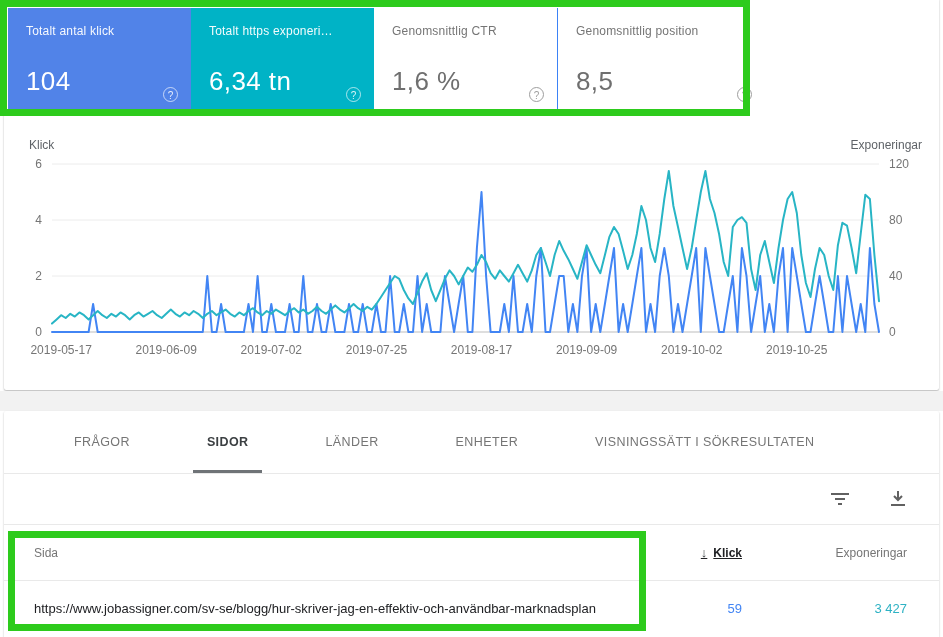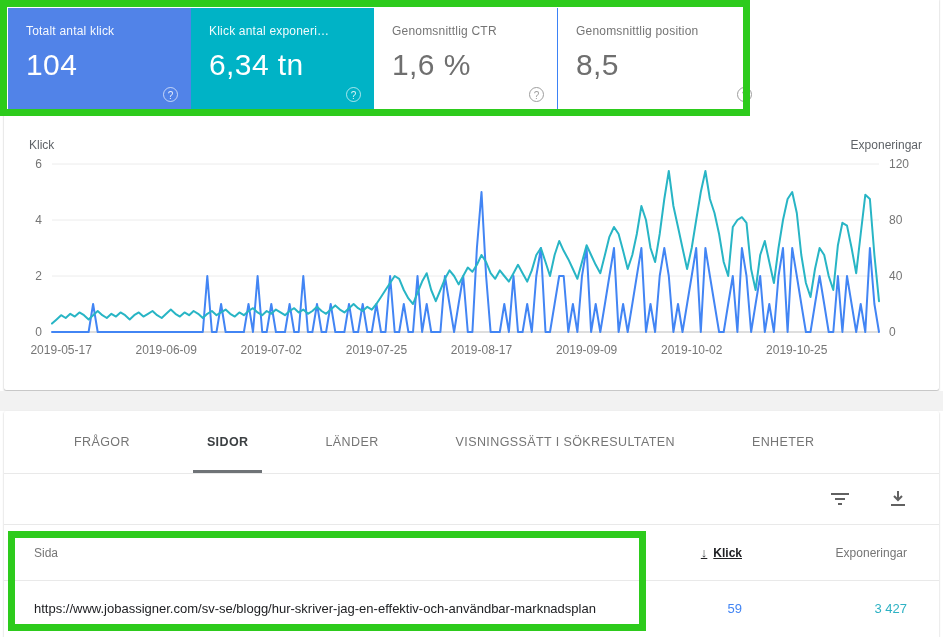--- a/index.html
+++ b/index.html
@@ -11,21 +11,21 @@
   }
   .panel{position:absolute;background:#fff;box-shadow:0 1px 2px rgba(0,0,0,.28),0 0 1px rgba(0,0,0,.12);border-radius:2px;}
   .panel-top{left:4px;top:-2px;width:935px;height:392px;}
   .panel-gap{position:absolute;left:0;top:391px;width:943px;height:20px;background:#f2f2f2;}
   .panel-bottom{left:4px;top:411px;width:935px;height:230px;box-shadow:0 1px 2px rgba(0,0,0,.28);}
 
   
   .cards{position:absolute;left:4px;top:10px;height:104px;display:flex;}
   .card{width:183px;height:104px;position:relative;box-sizing:border-box;padding:16px 0 0 18px;cursor:pointer;}
   .card .label{font-size:12px;letter-spacing:.2px;white-space:nowrap;overflow:hidden;max-width:150px;}
-  .card .value{font-size:30px;font-weight:400;margin-top:10px;letter-spacing:.4px;}
+  .card .value{font-size:26px;font-weight:400;margin-top:28px;letter-spacing:.4px;}
   .card.c1{background:var(--card-blue);}
   .card.c2{background:var(--card-cyan);}
   .card.c1 .label,.card.c2 .label{color:rgba(255,255,255,.95);}
   .card.c1 .value,.card.c2 .value{color:#ffffff;}
   .card.c3,.card.c4{background:#fff;}
   .card.c4{border-left:1px solid #3b82f6;width:208px;}
   .card.c3 .label,.card.c4 .label{color:#757575;}
   .card.c3 .value,.card.c4 .value{color:#6f6f6f;}
   .help{
     position:absolute;right:13px;bottom:10px;width:15px;height:15px;border-radius:50%;
@@ -74,21 +74,21 @@
 
 <section class="panel panel-top">
 
   <div class="cards">
     <div class="card c1">
       <div class="label">Totalt antal klick</div>
       <div class="value">104</div>
       <div class="help">?</div>
     </div>
     <div class="card c2">
-      <div class="label">Klick antal exponeri…</div>
+      <div class="label">Totalt https exponeri…</div>
       <div class="value">6,34 tn</div>
       <div class="help">?</div>
     </div>
     <div class="card c3">
       <div class="label">Genomsnittlig CTR</div>
       <div class="value">1,6 %</div>
       <div class="help">?</div>
     </div>
     <div class="card c4">
       <div class="label">Genomsnittlig position</div>
@@ -128,22 +128,22 @@
 </section>
 
 <div class="panel-gap"></div>
 
 <section class="panel panel-bottom">
 
   <div class="tabs">
     <div class="tab">FRÅGOR</div>
     <div class="tab active">SIDOR</div>
     <div class="tab">LÄNDER</div>
+    <div class="tab">ENHETER</div>
     <div class="tab">VISNINGSSÄTT I SÖKRESULTATEN</div>
-    <div class="tab">ENHETER</div>
   </div>
 
   <div class="toolbar">
     <div class="icon-btn">
       <svg width="18" height="14" viewBox="0 0 18 14">
         <rect x="0" y="1" width="18" height="2" fill="#616161"></rect>
         <rect x="4" y="6" width="10" height="2" fill="#616161"></rect>
         <rect x="7" y="11" width="4" height="2" fill="#616161"></rect>
       </svg>
     </div>

